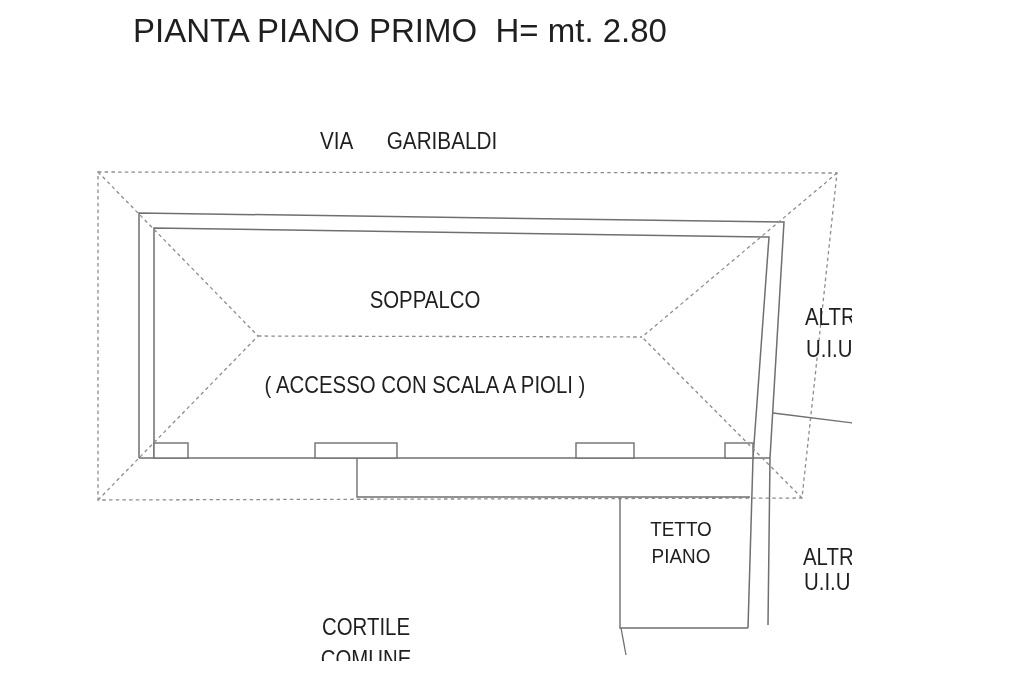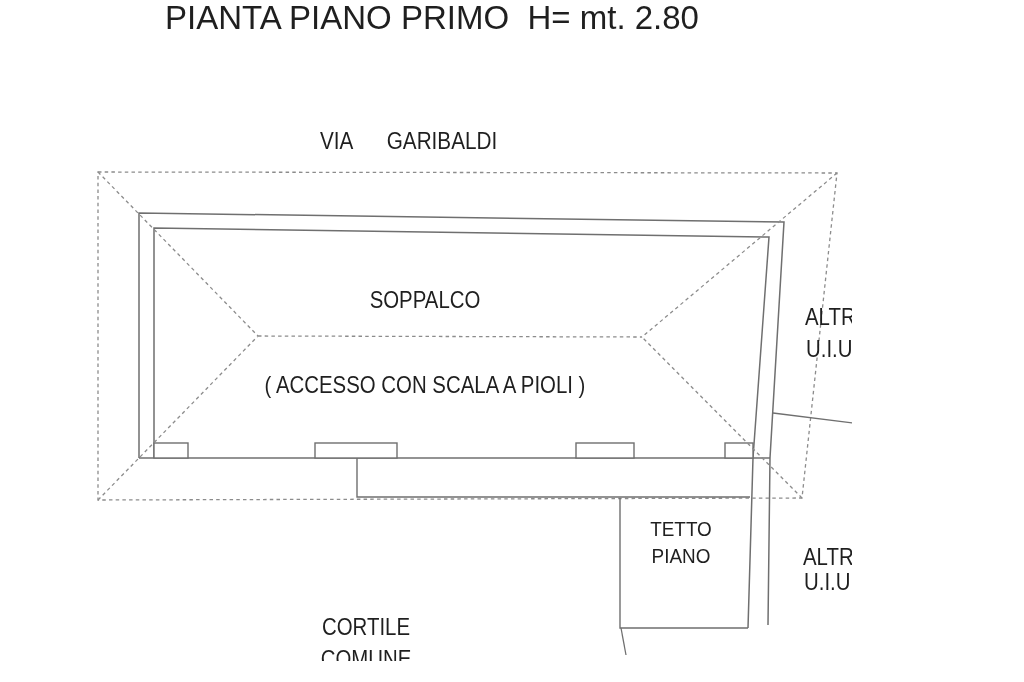--- a/index.html
+++ b/index.html
@@ -22,23 +22,22 @@
   }
   .plan-svg { position: absolute; left: 0; top: 0; }
   .lbl {
     position: absolute;
     color: #1f1f1f;
     line-height: 1;
     white-space: pre;
     letter-spacing: 0;
   }
   .title {
-    left: 133px; top: 1px;
+    left: 133px; top: 14px;
     font-size: 33px;
-    margin-left: 32px;
   }
   .street {
     left: 320px; top: 130px;
     font-size: 23px;
     transform: scaleX(0.90); transform-origin: left top;
   }
   .centered { transform: translateX(-50%) scaleX(0.85); }
   .soppalco { left: 425px; top: 288px; font-size: 24px; }
   .accesso  { left: 425px; top: 373px; font-size: 24px; }
   .tetto1 { left: 681px; top: 518px; font-size: 21px; transform: translateX(-50%) scaleX(0.90); }

